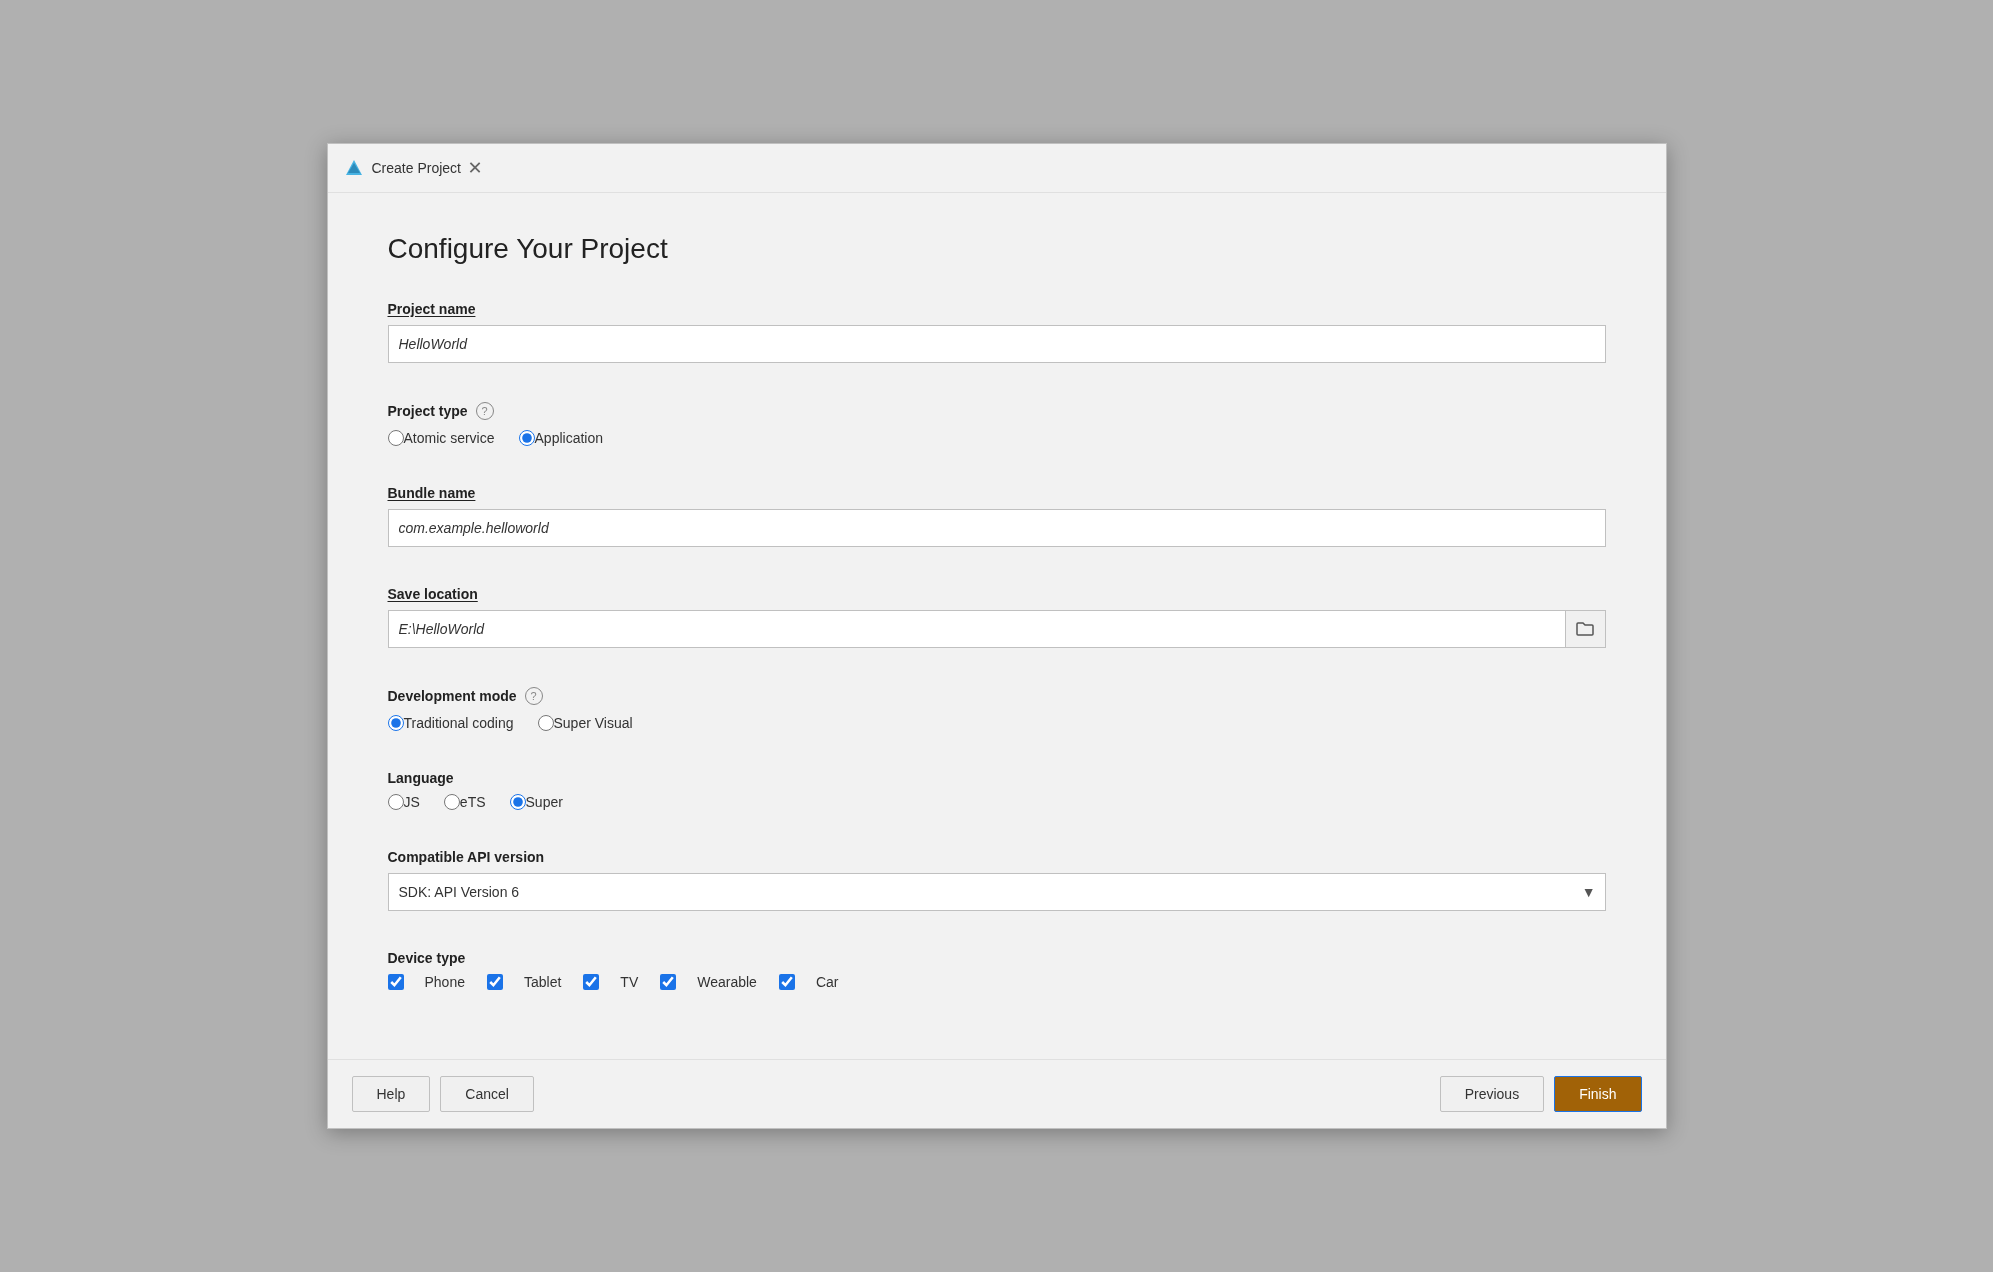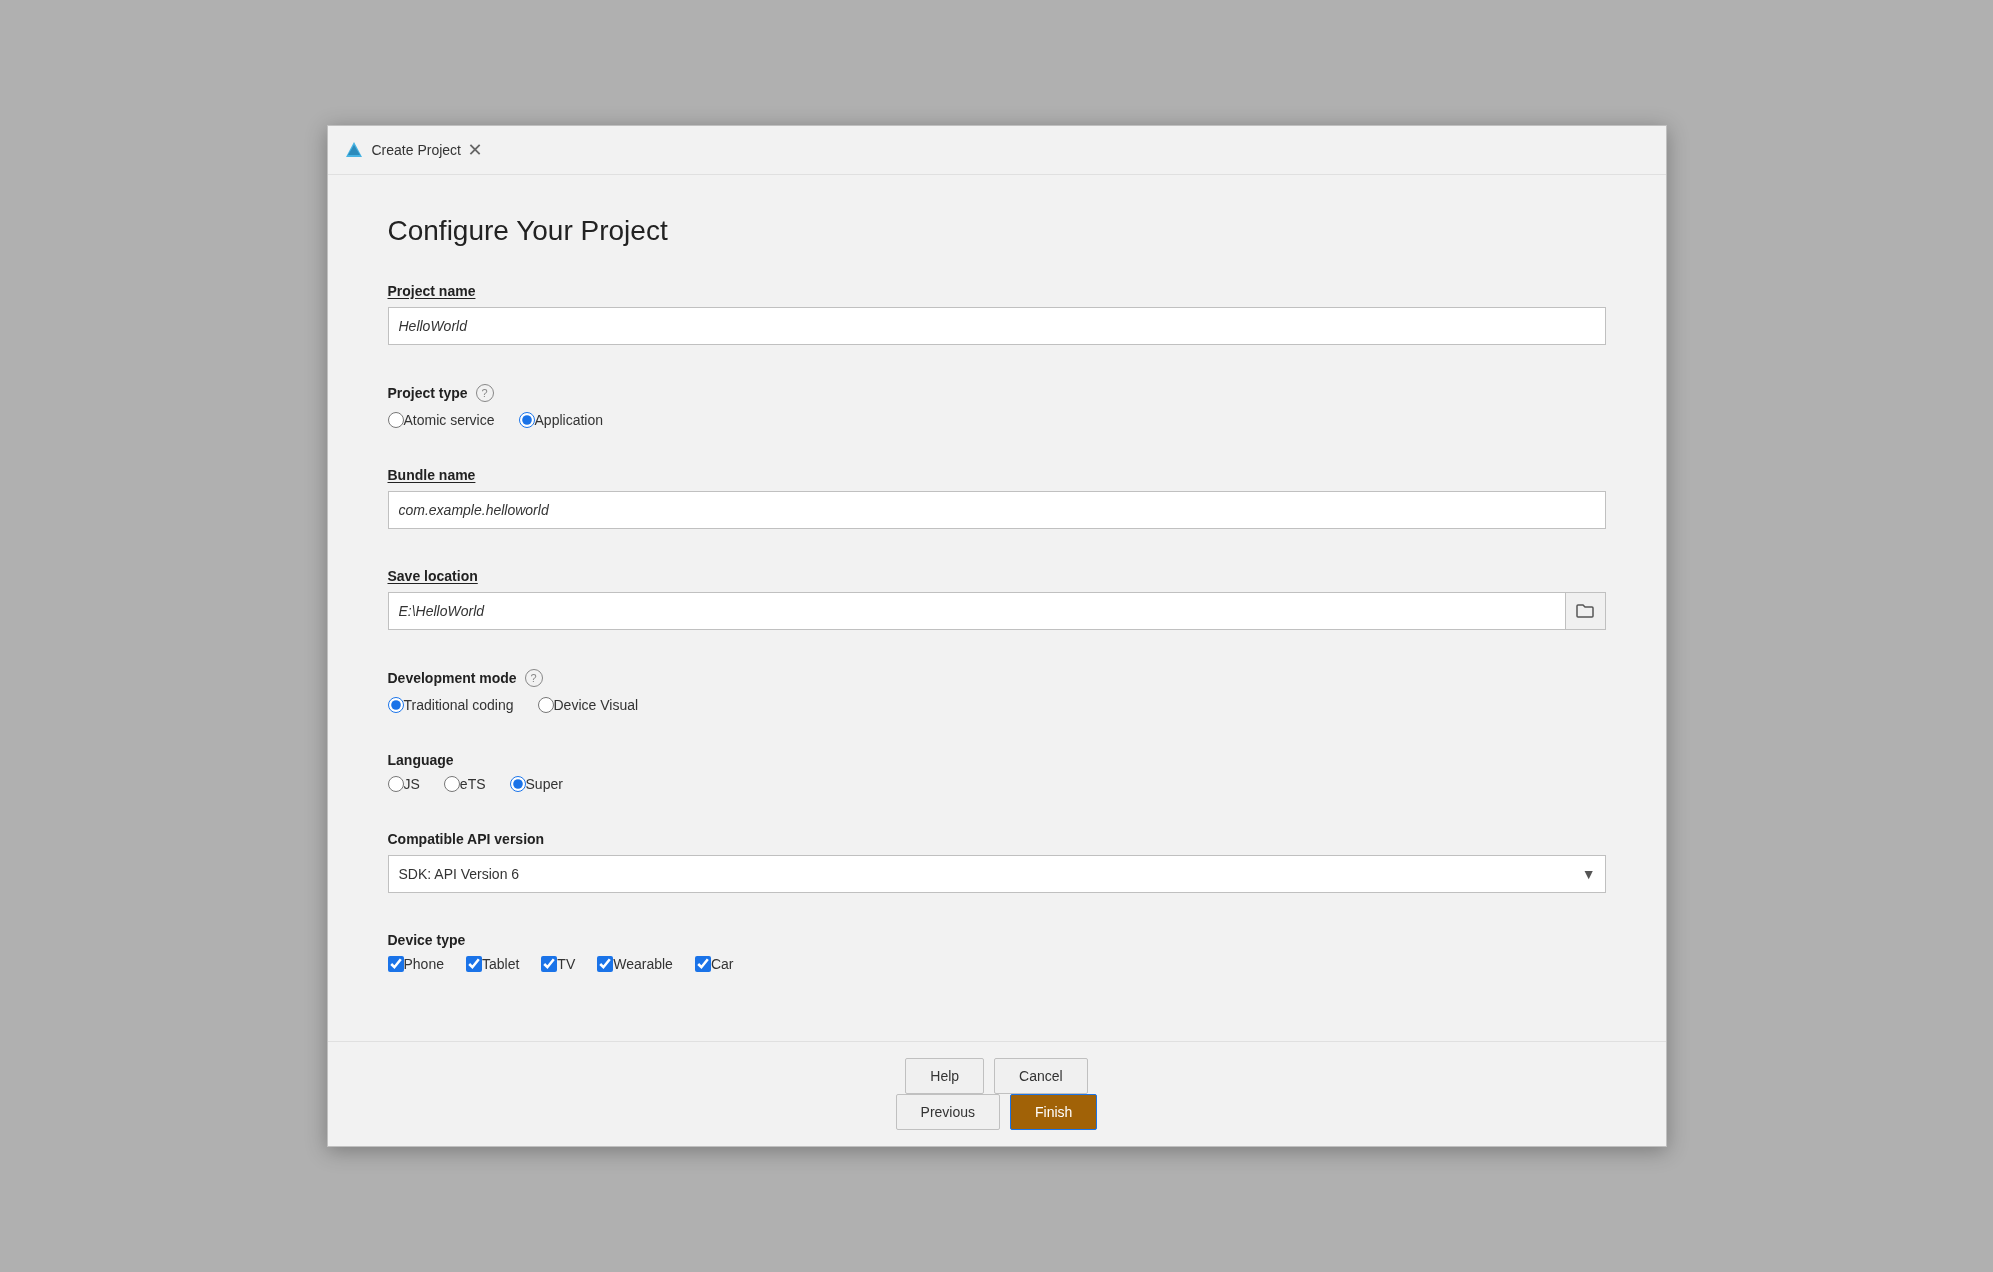--- a/index.html
+++ b/index.html
@@ -183,21 +183,21 @@
     .checkbox-group {
       display: flex;
       align-items: center;
       gap: 22px;
       flex-wrap: wrap;
     }
 
     .checkbox-item {
       display: flex;
       align-items: center;
-      gap: 0;
+      gap: 21px;
       cursor: pointer;
     }
 
     .checkbox-item input[type="checkbox"] {
       width: 16px;
       height: 16px;
       accent-color: #1a73e8;
       cursor: pointer;
     }
 
@@ -239,21 +239,20 @@
       background: #e0e0e0;
       margin: 0;
     }
 
     .footer {
       display: flex;
       align-items: center;
       justify-content: space-between;
       padding: 16px 24px;
       background: #f2f2f2;
-      flex-direction: column;
     }
 
     .footer-left {
       display: flex;
       gap: 10px;
     }
 
     .footer-right {
       display: flex;
       gap: 10px;
@@ -346,21 +345,21 @@
         <span class="form-label" style="margin-bottom:0">Development mode</span>
         <span class="help-icon">?</span>
       </div>
       <div class="radio-group">
         <label class="radio-item">
           <input type="radio" name="dev_mode" checked="" style="">
           <span class="radio-label">Traditional coding</span>
         </label>
         <label class="radio-item">
           <input type="radio" name="dev_mode" style="">
-          <span class="radio-label">Device Visual</span>
+          <span class="radio-label">Super Visual</span>
         </label>
       </div>
     </div>
 
     <div class="form-group">
       <label class="form-label">Language</label>
       <div class="radio-group">
         <label class="radio-item">
           <input type="radio" name="language" style="">
           <span class="radio-label">JS</span>

